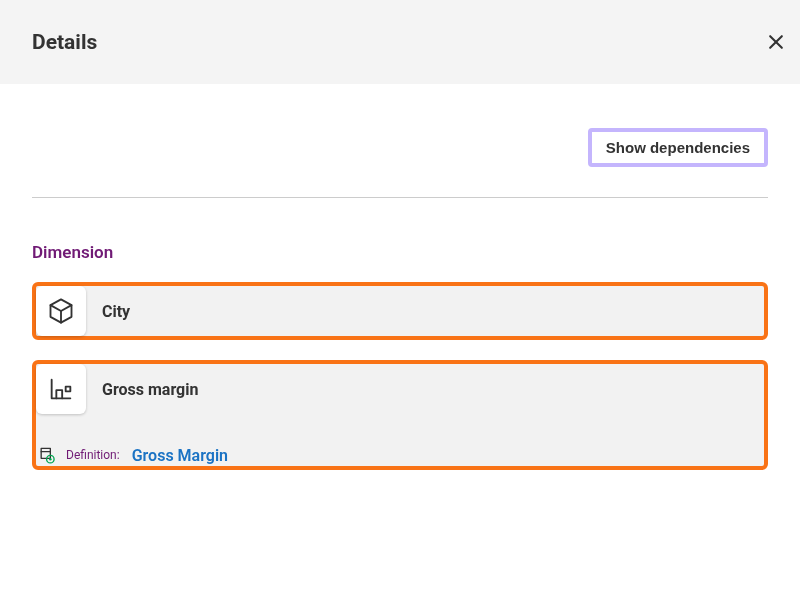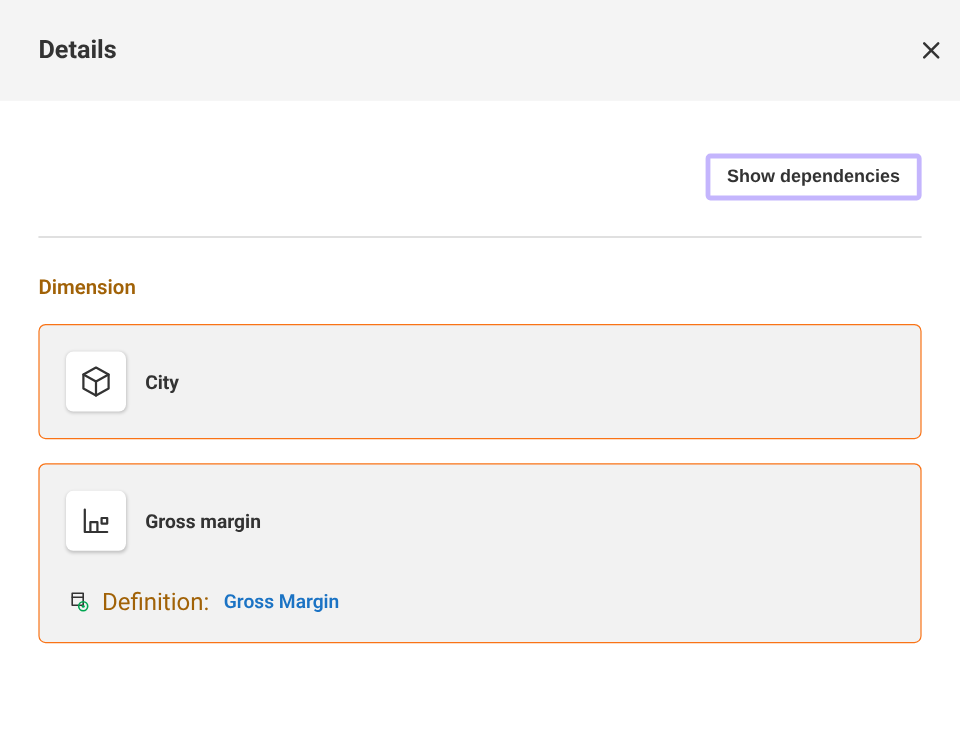--- a/index.html
+++ b/index.html
@@ -16,40 +16,40 @@
     .main { padding: 0 32px; }
 
     .actions { display: flex; justify-content: flex-end; padding: 44px 0 30px 0; }
     .btn {
       border: 4px solid #c4b5fd; background: #fff; color: #333;
       font-size: 15px; font-weight: 600; padding: 7px 14px; border-radius: 4px; cursor: pointer;
     }
 
     .divider { border-top: 1px solid #ccc; }
 
-    .section-label { font-size: 17px; font-weight: 600; color: #a16207; margin-top: 32px; margin-bottom: 20px; }
+    .section-label { font-size: 17px; font-weight: 600; color: #701a75; margin-top: 44px; margin-bottom: 20px; }
 
     .card {
-      background: #f2f2f2; border: 1px solid #f97316; border-radius: 6px;
-      padding: 22px; margin-bottom: 20px;
+      background: #f2f2f2; border: 4px solid #f97316; border-radius: 6px;
+      margin-bottom: 20px;
     }
     .card-row { display: flex; align-items: center; gap: 16px; }
 
     .icon-tile {
       width: 50px; height: 50px; border-radius: 6px; background: #fff;
       box-shadow: 0 1px 3px rgba(0,0,0,0.2); display: flex; align-items: center; justify-content: center; flex-shrink: 0;
     }
     .icon-tile svg { width: 28px; height: 28px; }
 
     .card-title { font-size: 16px; font-weight: 700; color: #333; }
 
     .def-row { display: flex; align-items: center; gap: 8px; margin-top: 30px; margin-left: 0; }
     .def-icon { width: 22px; height: 22px; display: flex; align-items: center; justify-content: center; }
     .def-icon svg { width: 20px; height: 20px; }
-    .def-label { font-size: 20px; color: #a16207; }
+    .def-label { font-size: 12px; color: #701a75; }
     .def-value { font-size: 16px; color: #1b73c4; font-weight: 600; cursor: pointer; margin-left: 4px; }
   </style>
 </head>
 <body>
 
 <div class="header">
   <div class="header-title">Details</div>
   <div class="close-icon">
     <svg viewBox="0 0 24 24" fill="none" stroke="#333" stroke-width="2.5" stroke-linecap="round">
       <line x1="5" y1="5" x2="19" y2="19"></line>

